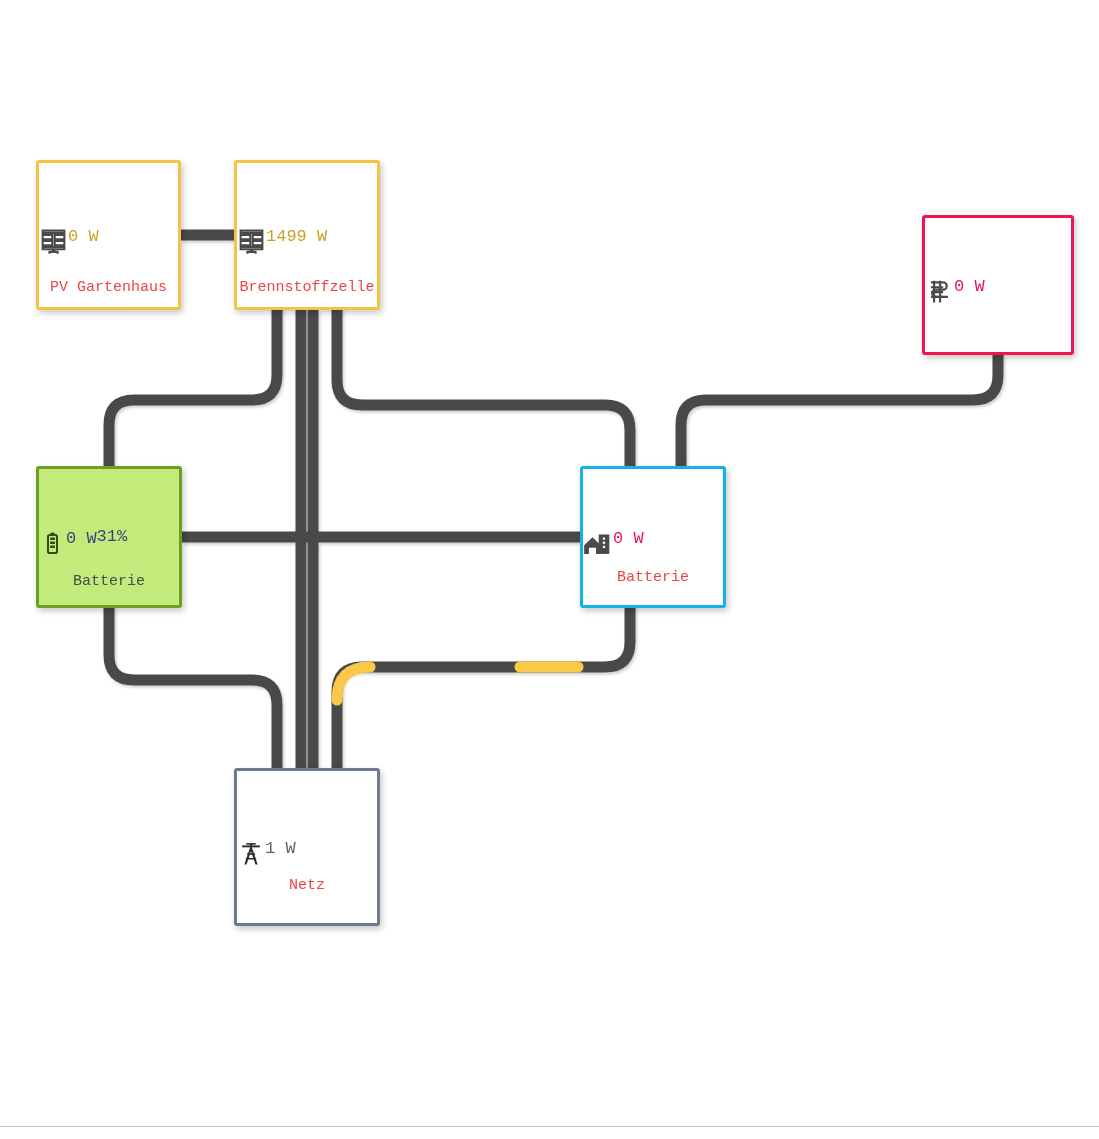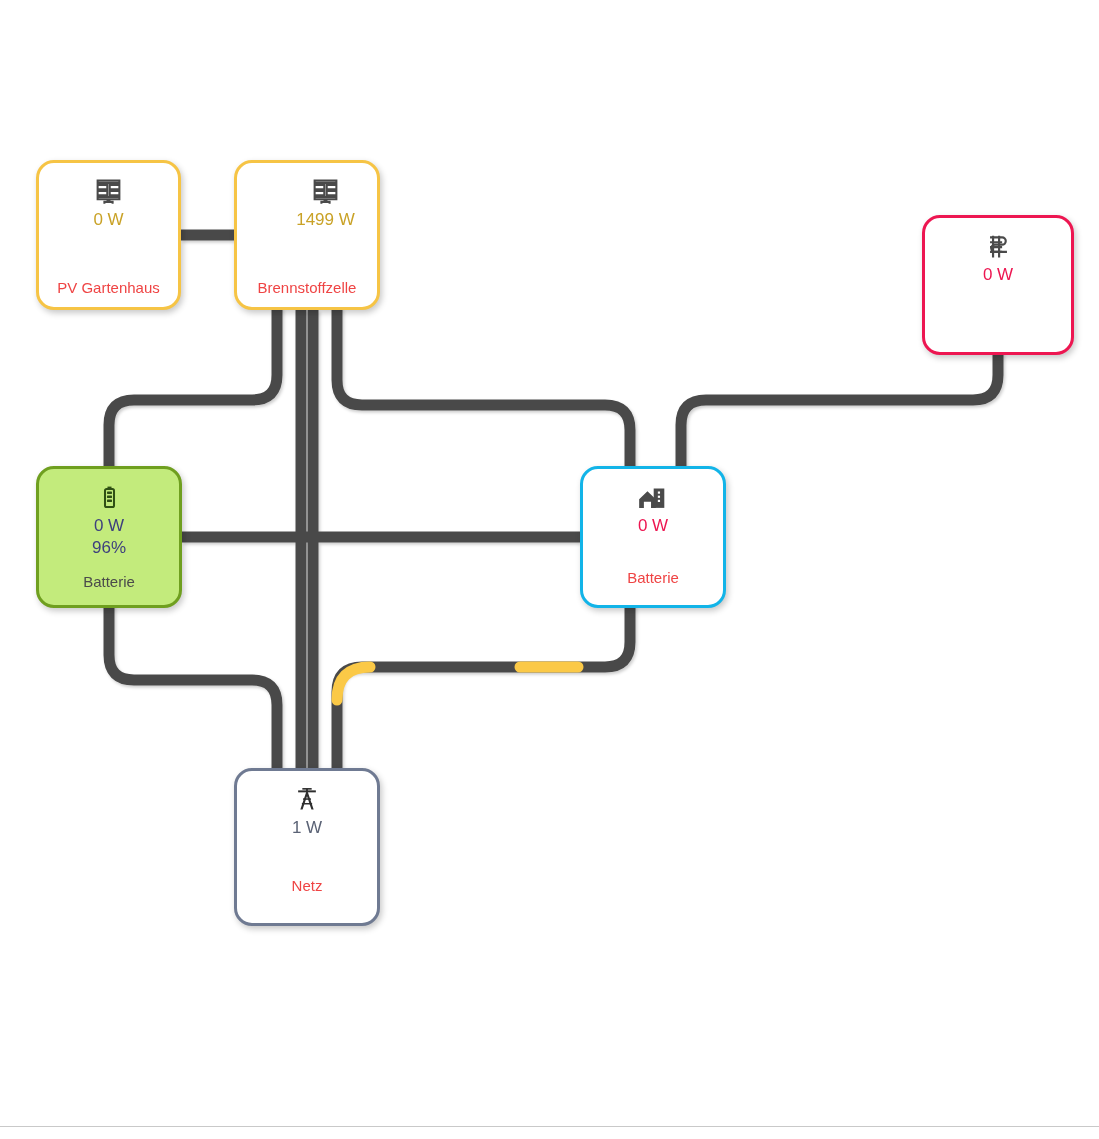--- a/index.html
+++ b/index.html
@@ -20,26 +20,26 @@
     position: absolute;
     left: 0; top: 0;
     width: 1099px; height: 1139px;
     pointer-events: none;
   }
   .node {
     position: absolute;
     background: #ffffff;
     border-style: solid;
     border-width: 3px;
-    border-radius: 18px;
+    border-radius: 3px;
     box-shadow: 2px 3px 6px rgba(0,0,0,0.22);
     display: flex;
-    flex-direction: column;
     align-items: center;
     z-index: 5;
+    font-family: Liberation Mono, monospace;
   }
   .node-icon {
     margin-top: 13px;
     height: 30px;
     display: flex;
     align-items: center;
     justify-content: center;
   }
   .node-icon svg { display: block; }
   .node-value {
@@ -60,21 +60,21 @@
     color: #ef4444;
     text-align: center;
     position: absolute;
     left: 0; right: 0;
     bottom: 10px;
   }
   .node-label.two-line { bottom: 6px; }
 
   
   #node-pv    { left: 36px;  top: 160px; width: 145px; height: 150px; border-color: #f6c445; }
-  #node-fuel  { left: 234px; top: 160px; width: 146px; height: 150px; border-color: #f6c445; padding-left: 37px; }
+  #node-fuel  { left: 234px; top: 160px; width: 146px; height: 150px; border-color: #f6c445; }
   #node-heat  { left: 922px; top: 215px; width: 152px; height: 140px; border-color: #ed1651; }
   #node-batt  { left: 36px;  top: 466px; width: 146px; height: 142px;
                 border-color: #6f9f1f; background: #c3eb7c; }
   #node-cons  { left: 580px; top: 466px; width: 146px; height: 142px; border-color: #12b4e8; }
   #node-grid  { left: 234px; top: 768px; width: 146px; height: 158px; border-color: #6f7a92; }
 
   #node-batt .node-value, #node-batt .node-sub { color: #3d3f7e; }
   #node-batt .node-label { color: #4b4b4b; margin-top: 21px; }
 
   .divider {
@@ -167,21 +167,21 @@
           <path d="M10.2 3.2h3.6"></path>
         </g>
         <g fill="#2f4f14">
           <rect x="9.8" y="6.6" width="4.4" height="2.2" rx="0.5"></rect>
           <rect x="9.8" y="10.2" width="4.4" height="2.2" rx="0.5"></rect>
           <rect x="9.8" y="13.8" width="4.4" height="2.2" rx="0.5"></rect>
         </g>
       </svg>
     </div>
     <div class="node-value">0 W</div>
-    <div class="node-sub">96%</div>
+    <div class="node-sub">31%</div>
     <div class="node-label" style="bottom:14px">Batterie</div>
   </div>
 
   <div class="node" id="node-cons">
     <div class="node-icon">
       <svg width="30" height="27" viewBox="0 0 26 22" fill="#4a4a4a">
         <path d="M1 12.5 L8.2 5.6 L15.4 12.5 L15.4 20 L11.3 20 L11.3 14.6
                  L5.1 14.6 L5.1 20 L1 20 Z"></path>
         <path d="M13.6 3.2 L22.8 3.2 L22.8 20 L13.6 20 Z"></path>
         <g fill="#ffffff">

